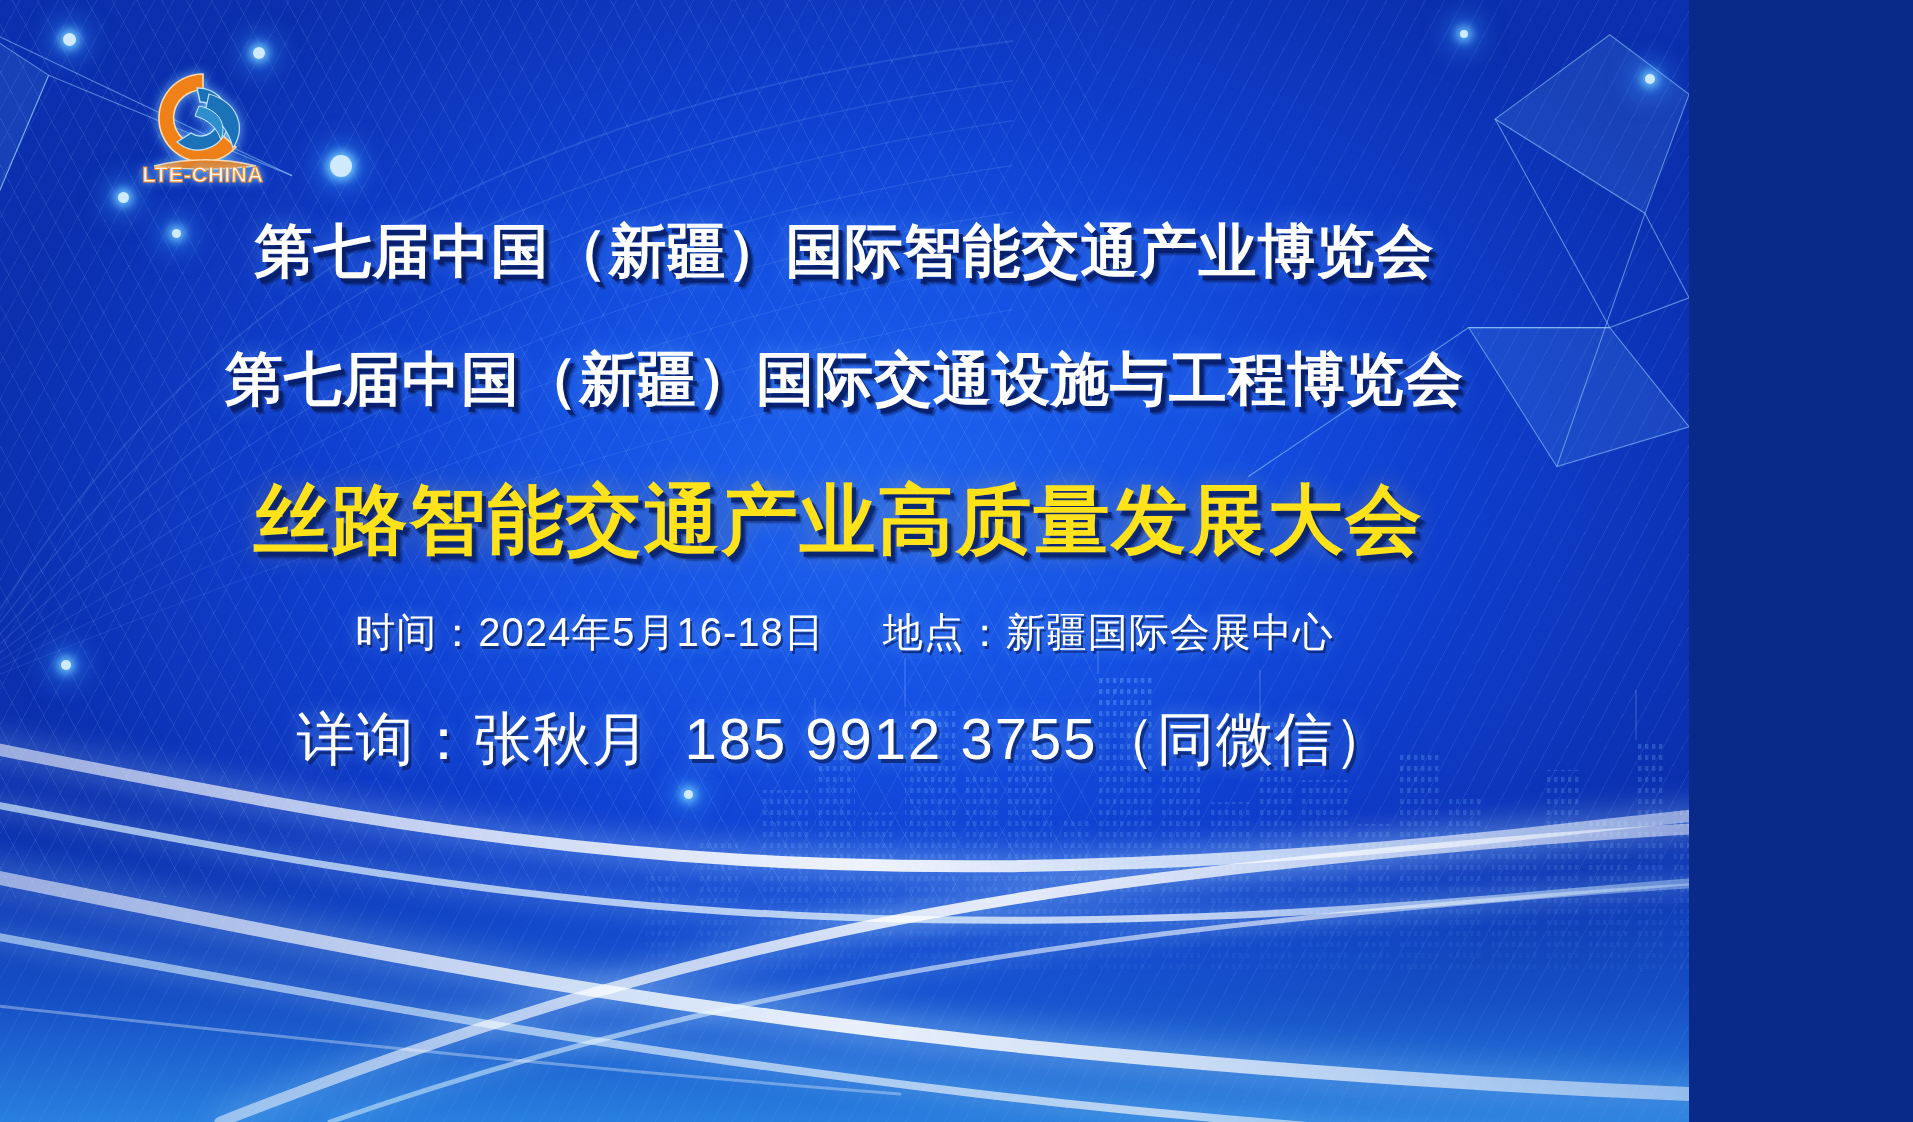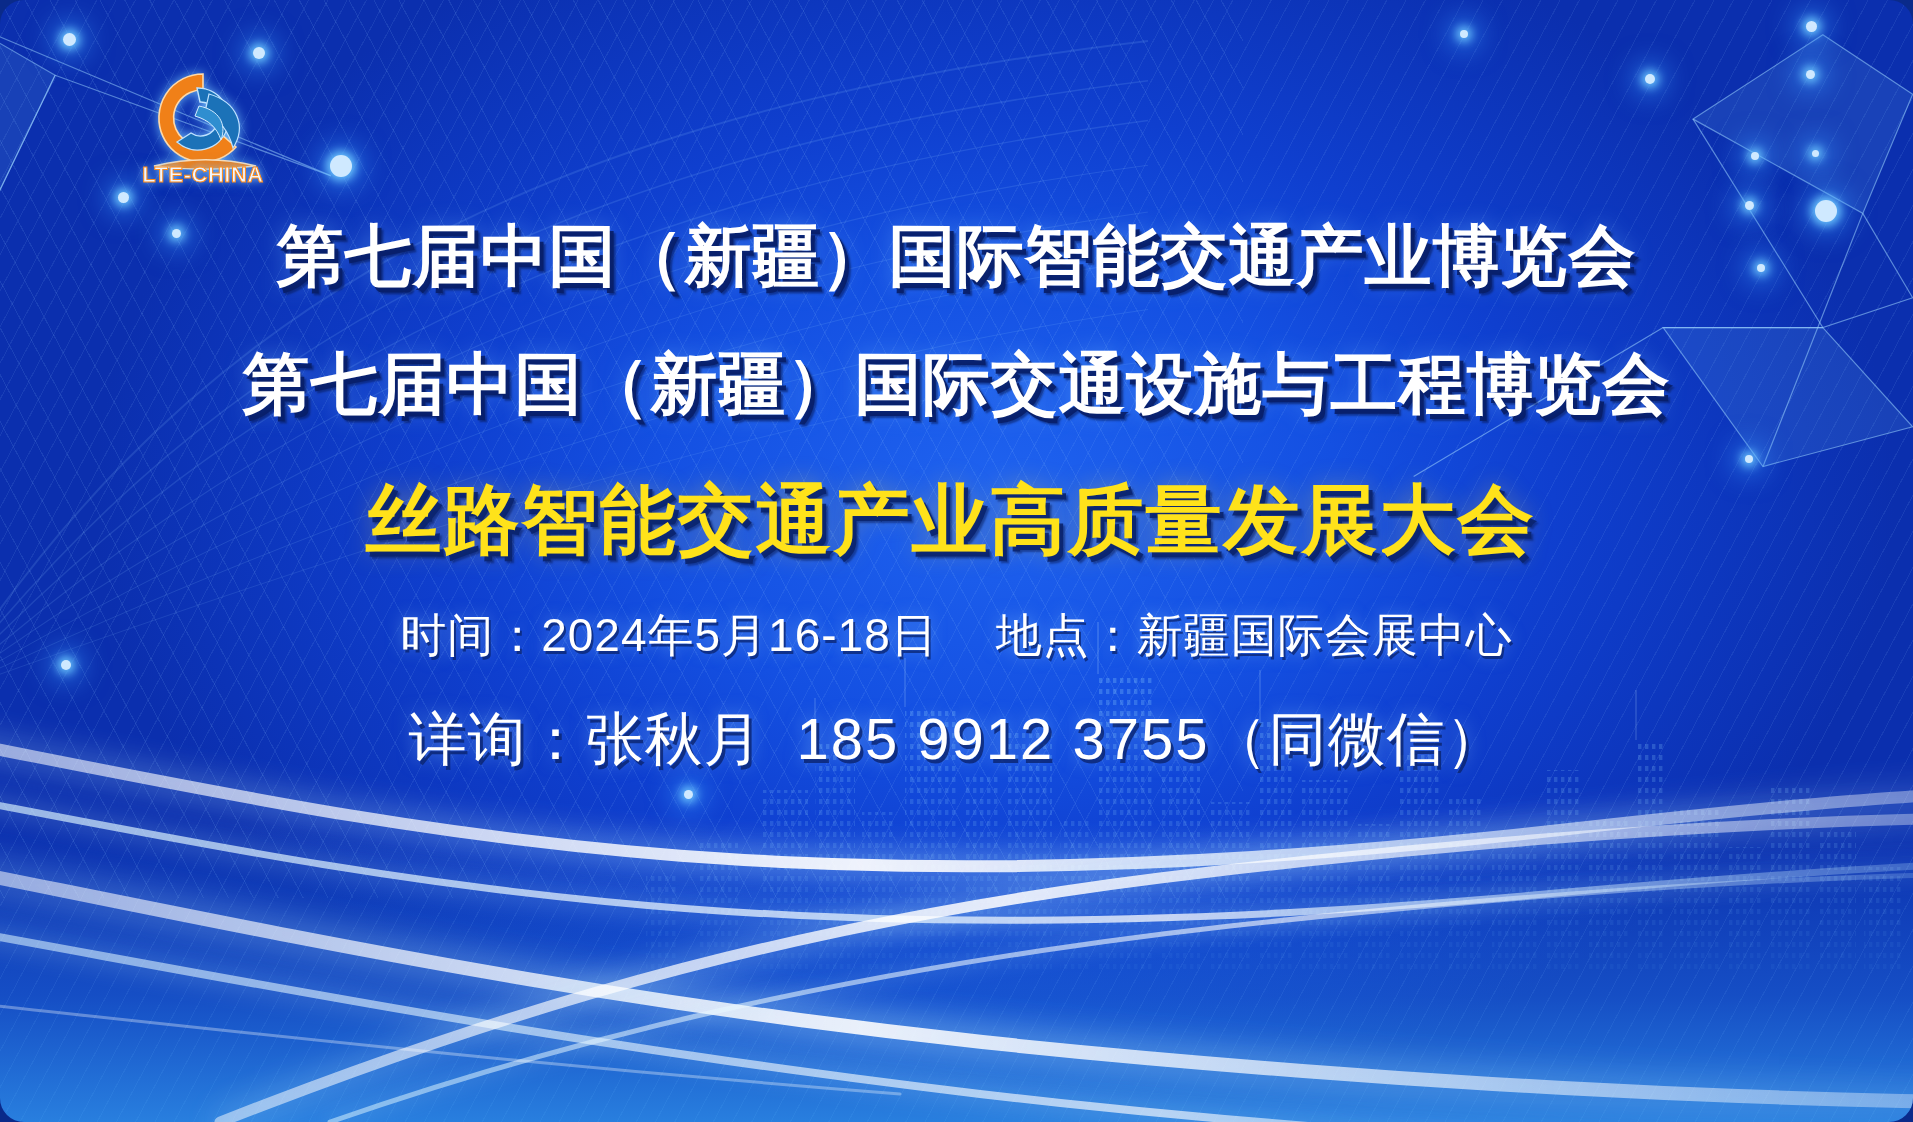--- a/index.html
+++ b/index.html
@@ -1,25 +1,24 @@
 <!DOCTYPE html>
 <html><head>
 <meta charset="utf-8">
 <style>
   html,body{margin:0;padding:0;background:#0a2a8a;}
   body{font-family:"Liberation Sans","DejaVu Sans",sans-serif;}
 
   #banner{
     position:relative;
-    width:1913px;height:1122px;
+    width:1689px;height:1122px;
     overflow:hidden;
     background:
       radial-gradient(ellipse 900px 620px at 52% 44%, #1f63f0 0%, #1450e2 38%, #0f3fcf 62%, #0b2fae 100%),
       linear-gradient(160deg,#0c38c4 0%,#1450dc 40%,#0d36b6 100%);
-    border-radius: 24px;
   }
 
   
   .hairlines{
     position:absolute;inset:0;
     background-image:repeating-linear-gradient(118deg,
         rgba(150,200,255,.13) 0px,
         rgba(150,200,255,.13) 1px,
         rgba(150,200,255,0) 1px,
         rgba(150,200,255,0) 17px);
@@ -65,21 +64,21 @@
     text-shadow:0 0 7px rgba(150,210,255,.95),0 0 14px rgba(90,170,255,.7);
   }
 
   
   #content{position:absolute;left:0;right:0;top:0;text-align:center;}
 
   .title-line{
     font-family:"Liberation Sans","DejaVu Sans",sans-serif;
     font-weight:bold;
     color:#ffffff;
-    font-size:67px;
+    font-size:58px;
     line-height:1;
     letter-spacing:1px;
     white-space:nowrap;
     text-shadow:
        4px 5px 0 rgba(8,30,105,.92),
        6px 7px 2px rgba(6,24,86,.55),
        0 0 22px rgba(120,190,255,.45);
   }
   #title1{position:absolute;left:0;right:0;top:222px;}
   #title2{position:absolute;left:0;right:0;top:350px;}
@@ -90,21 +89,21 @@
     letter-spacing:2px;
     color:#ffe21a;
     text-shadow:
        4px 5px 0 rgba(10,35,110,.9),
        6px 7px 2px rgba(6,24,86,.5),
        0 0 24px rgba(255,220,80,.35);
   }
 
   #meta{
     position:absolute;left:0;right:0;top:612px;
-    font-size:46px;line-height:1;color:#ffffff;white-space:nowrap;
+    font-size:40px;line-height:1;color:#ffffff;white-space:nowrap;
     letter-spacing:1px;
     text-shadow:2px 3px 0 rgba(10,35,110,.75),0 0 16px rgba(150,210,255,.55);
   }
   #meta .gap{display:inline-block;width:58px;}
 
   #contact{
     position:absolute;left:0;right:0;top:710px;
     font-size:58px;line-height:1;color:#ffffff;white-space:nowrap;
     letter-spacing:1px;
     text-shadow:3px 4px 0 rgba(10,35,110,.8),0 0 18px rgba(150,210,255,.6);

